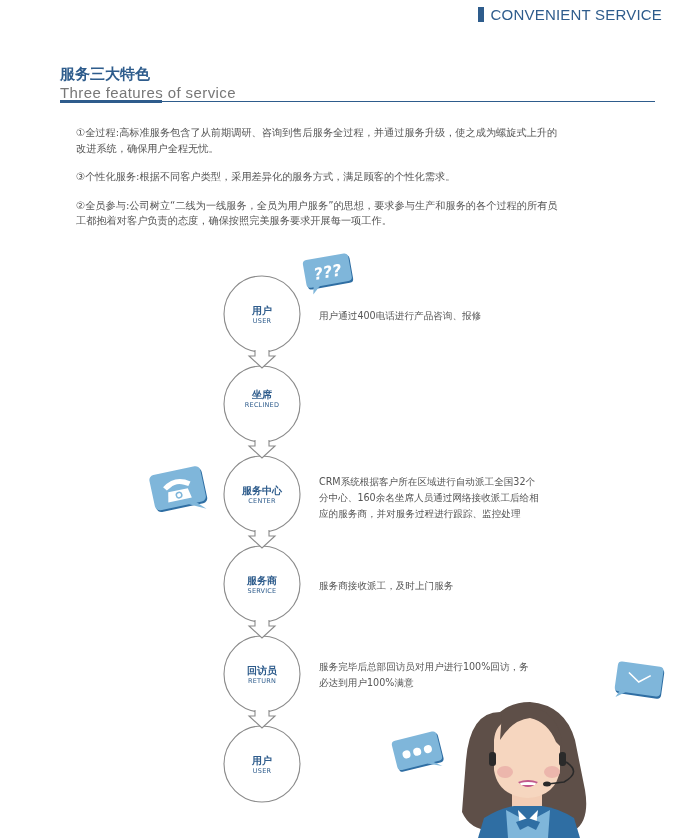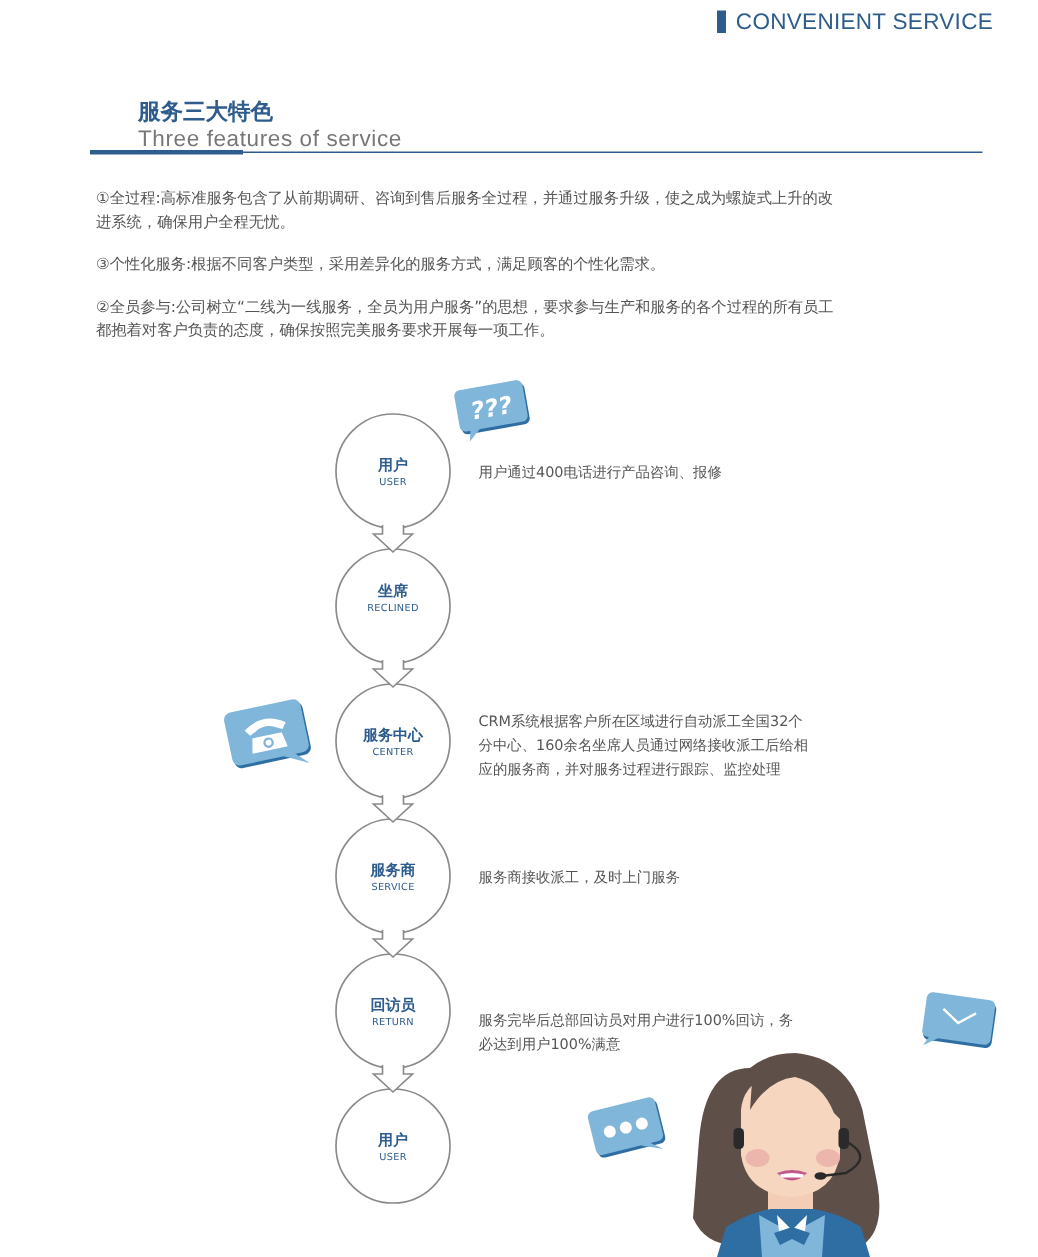--- a/index.html
+++ b/index.html
@@ -8,29 +8,29 @@
     font-family: "DejaVu Sans", "Liberation Sans", sans-serif;
   }
   .top-tag {
     position: absolute; top: 6px; right: 30px;
     display: flex; align-items: center;
     color: #2e5c8c; font-family: Liberation Sans, sans-serif;
     font-size: 15px; letter-spacing: 0.2px;
   }
   .top-tag .bar { width: 6px; height: 15px; background: #2e5c8c; margin-right: 7px; }
   .section-title {
-    position: absolute; left: 60px; top: 64px; margin-left: 32px;
+    position: absolute; left: 60px; top: 64px;
   }
   .section-title .cn { color: #2e5c8c; font-size: 15px; font-weight: bold; line-height: 20px; }
   .section-title .en { color: #777; font-family: "Liberation Sans", sans-serif; font-size: 15px; line-height: 18px; letter-spacing: 0.4px; }
   .title-rule { position: absolute; left: 60px; top: 101px; width: 595px; height: 1px; background: #2e5c8c; }
   .title-rule-thick { position: absolute; left: 60px; top: 100px; width: 102px; height: 3px; background: #2e5c8c; }
 
   .paras { position: absolute; left: 60px; top: 125px; width: 505px; }
-  .paras p { margin: 0 0 13px 4px; color: #555; font-size: 10.2px; line-height: 15.5px; }
+  .paras p { margin: 0 0 13px 16px; color: #555; font-size: 10.2px; line-height: 15.5px; }
 
   .flow { position: absolute; left: 0; top: 0; width: 692px; height: 838px; }
   .node-label {
     position: absolute; width: 76px; text-align: center;
   }
   .node-label .cn { color: #2e5c8c; font-size: 10px; font-weight: bold; line-height: 13px; }
   .node-label .en { color: #2e5c8c; font-size: 6.5px; line-height: 9px; letter-spacing: 0.2px; }
   .node-desc { position: absolute; left: 319px; color: #555; font-size: 9.6px; line-height: 16px; width: 232px; }
 </style>
 </head>
@@ -162,19 +162,19 @@
   <div class="node-label" style="left:224px;top:574px">
     <div class="cn">服务商</div>
     <div class="en">SERVICE</div>
   </div>
   <div class="node-desc" style="top:578px">服务商接收派工，及时上门服务</div>
 
   <div class="node-label" style="left:224px;top:664px">
     <div class="cn">回访员</div>
     <div class="en">RETURN</div>
   </div>
-  <div class="node-desc" style="top:673px;width:210px">服务完毕后总部回访员对用户进行100%回访，务必达到用户100%满意</div>
+  <div class="node-desc" style="top:659px;width:210px">服务完毕后总部回访员对用户进行100%回访，务必达到用户100%满意</div>
 
   <div class="node-label" style="left:224px;top:754px">
     <div class="cn">用户</div>
     <div class="en">USER</div>
   </div>
 </div>
 
 </body></html>

